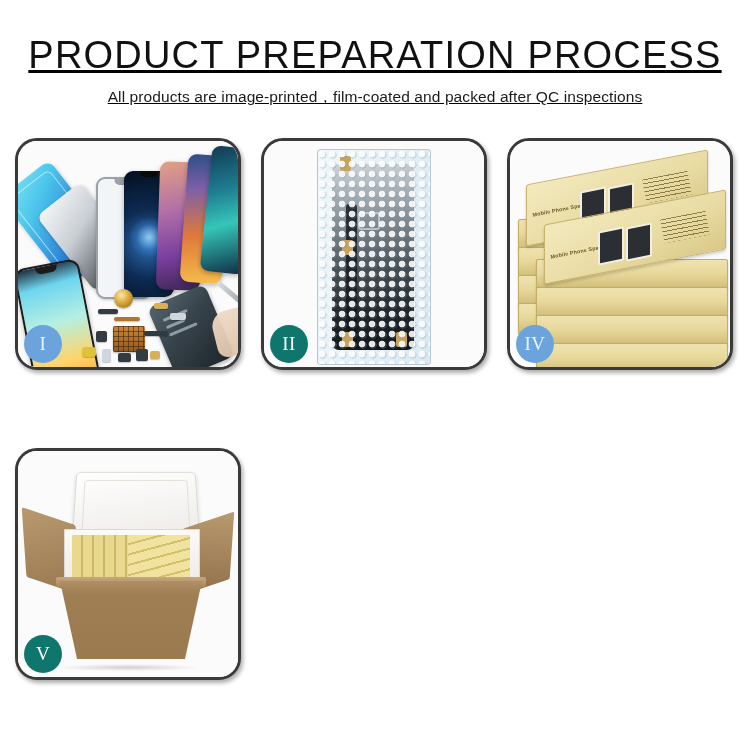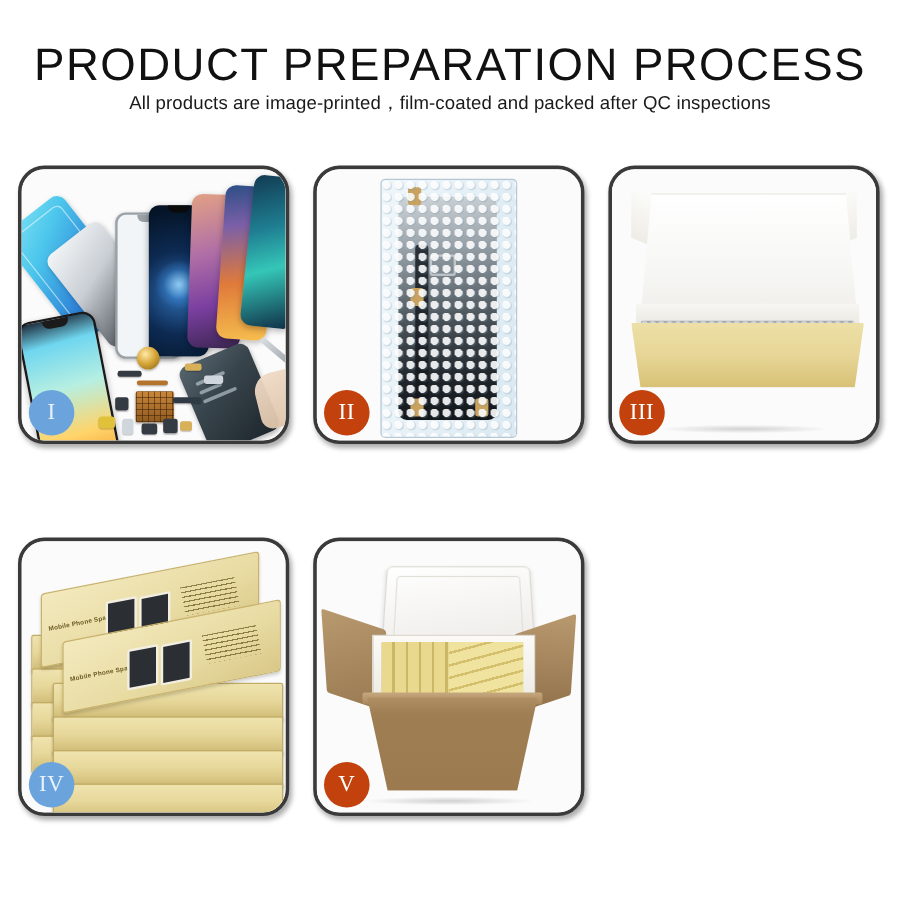--- a/index.html
+++ b/index.html
@@ -1,31 +1,31 @@
 <!DOCTYPE html>
 <html><head>
 <meta charset="utf-8">
 <style>
   html,body{margin:0;padding:0;}
   body{
     width:750px;height:750px;background:#ffffff;
     font-family:"Liberation Sans",sans-serif;
     overflow:hidden;position:relative;
   }
-  .page{width:676px;height:750px;position:relative;}
+  .page{width:676px;height:750px;position:relative;text-decoration:underline;}
 
   
   .header{width:750px;text-align:center;padding-top:36px;box-sizing:border-box;}
   .title{
     font-size:38px;letter-spacing:1.2px;color:#111;
     font-weight:400;line-height:1.05;
     font-family:"Liberation Sans",sans-serif;
   }
   .subtitle{
-    font-size:15.5px;color:#1a1a1a;font-weight:400;
+    font-size:15.5px;color:#1a1a1a;margin-top:11px;font-weight:400;
     letter-spacing:.1px;
   }
 
   
   .grid{
     position:absolute;left:15px;top:138px;
     width:720px;
     display:grid;
     grid-template-columns:226px 226px 226px;
     grid-template-rows:232px 232px;
@@ -35,21 +35,21 @@
     position:relative;
     border:3px solid #3a3a3a;
     border-radius:22px;
     background:#fafafa;
     box-shadow:2px 3px 4px rgba(0,0,0,.33);
     overflow:hidden;
   }
   .stage{position:absolute;inset:0;overflow:hidden;background:#fbfbfb;}
   .badge{
     position:absolute;left:6px;bottom:4px;width:38px;height:38px;
-    border-radius:50%;background:#c2410c;
+    border-radius:50%;background:#0f766e;
     color:#fff;font-family:"Liberation Serif",serif;
     font-size:19px;display:flex;align-items:center;justify-content:center;
     z-index:40;letter-spacing:.5px;
   }
   .badge.pale{background:#6ba4dd;color:#e9f2fb;}
 
   
   .p1 .lcd-a{
     position:absolute;left:10px;top:26px;width:62px;height:112px;
     border-radius:9px;transform:rotate(-38deg);
@@ -383,32 +383,20 @@
           <div class="tab" style="left:24px;top:90px;"></div>
           <div class="tab" style="left:24px;top:182px;"></div>
           <div class="tab" style="left:78px;top:182px;"></div>
           <div class="bubbles2"></div>
           <div class="bubbles"></div>
         </div>
         <div class="badge">II</div>
       </div>
     </div>
 
-    <div class="panel p3">
-      <div class="stage">
-        <div class="lidflapL"></div>
-        <div class="lidflapR"></div>
-        <div class="lid"></div>
-        <div class="innerwhite"></div>
-        <div class="fill"></div>
-        <div class="tray"></div>
-        <div class="shadow"></div>
-        <div class="badge">III</div>
-      </div>
-    </div>
 
     <div class="panel p4">
       <div class="stage">
         <div class="stack">
           <div class="bx" style="left:0px;top:56px;width:110px;"></div>
           <div class="bx" style="left:0px;top:84px;width:110px;"></div>
           <div class="bx" style="left:0px;top:112px;width:110px;"></div>
           <div class="bx" style="left:0px;top:140px;width:110px;"></div>
           <div class="bx" style="left:18px;top:96px;width:190px;"></div>
           <div class="bx" style="left:18px;top:124px;width:190px;"></div>

